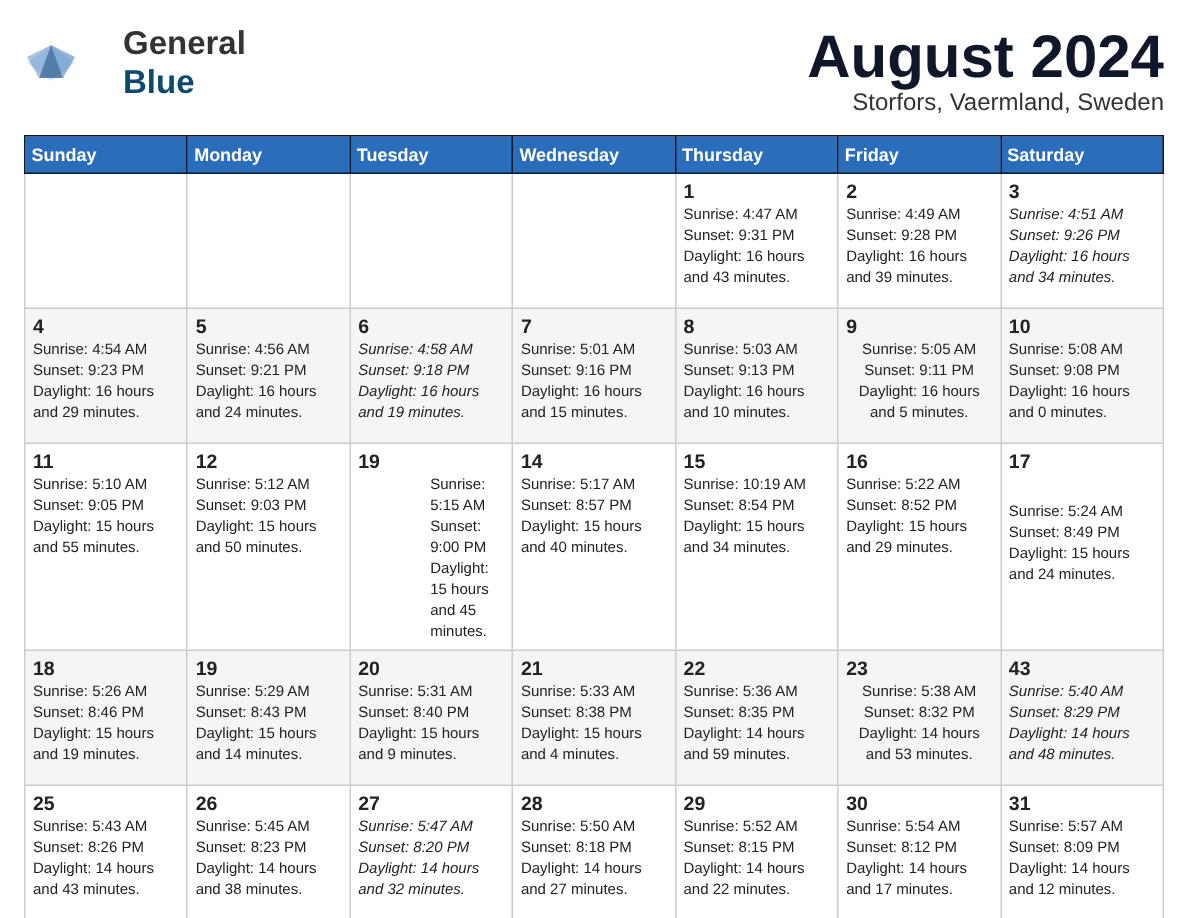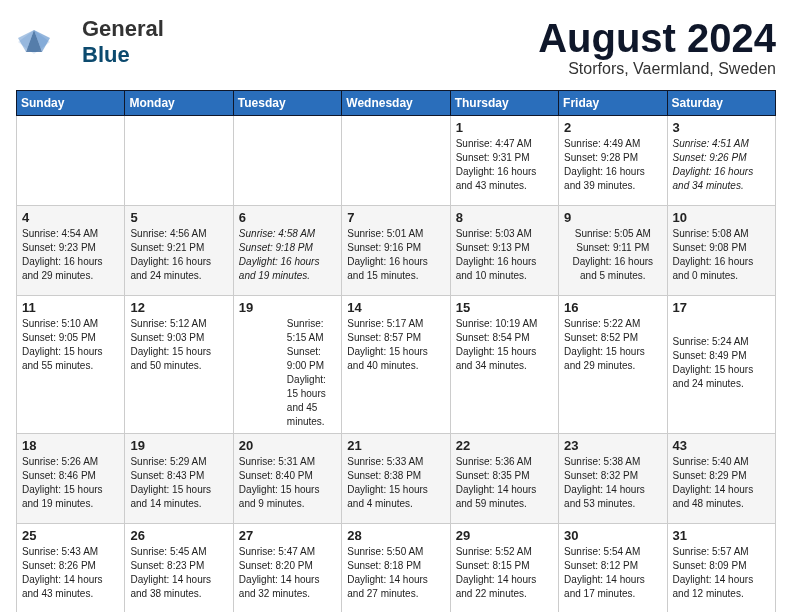--- a/index.html
+++ b/index.html
@@ -283,28 +283,28 @@
         </td>
         <td>
           <span class="day-num">22</span>
           <div class="day-info" style="white-space: pre-line;">Sunrise: 5:36 AM
 Sunset: 8:35 PM
 Daylight: 14 hours
 and 59 minutes.</div>
         </td>
         <td>
           <span class="day-num">23</span>
-          <div class="day-info" style="white-space: pre-line;">Sunrise: 5:38 AM
+          <div class="day-info" style="white-space: pre-line; text-align: center;">Sunrise: 5:38 AM
 Sunset: 8:32 PM
 Daylight: 14 hours
 and 53 minutes.</div>
         </td>
         <td>
           <span class="day-num">43</span>
-          <div class="day-info" style="white-space: pre-line;">Sunrise: 5:40 AM
+          <div class="day-info" style="white-space: pre-line; font-style: italic;">Sunrise: 5:40 AM
 Sunset: 8:29 PM
 Daylight: 14 hours
 and 48 minutes.</div>
         </td>
       </tr>
       <tr>
         <td>
           <span class="day-num">25</span>
           <div class="day-info" style="white-space: pre-line;">Sunrise: 5:43 AM
 Sunset: 8:26 PM
@@ -313,21 +313,21 @@
         </td>
         <td>
           <span class="day-num">26</span>
           <div class="day-info" style="white-space: pre-line;">Sunrise: 5:45 AM
 Sunset: 8:23 PM
 Daylight: 14 hours
 and 38 minutes.</div>
         </td>
         <td>
           <span class="day-num">27</span>
-          <div class="day-info" style="white-space: pre-line;">Sunrise: 5:47 AM
+          <div class="day-info" style="white-space: pre-line; font-style: italic;">Sunrise: 5:47 AM
 Sunset: 8:20 PM
 Daylight: 14 hours
 and 32 minutes.</div>
         </td>
         <td>
           <span class="day-num">28</span>
           <div class="day-info" style="white-space: pre-line;">Sunrise: 5:50 AM
 Sunset: 8:18 PM
 Daylight: 14 hours
 and 27 minutes.</div>

